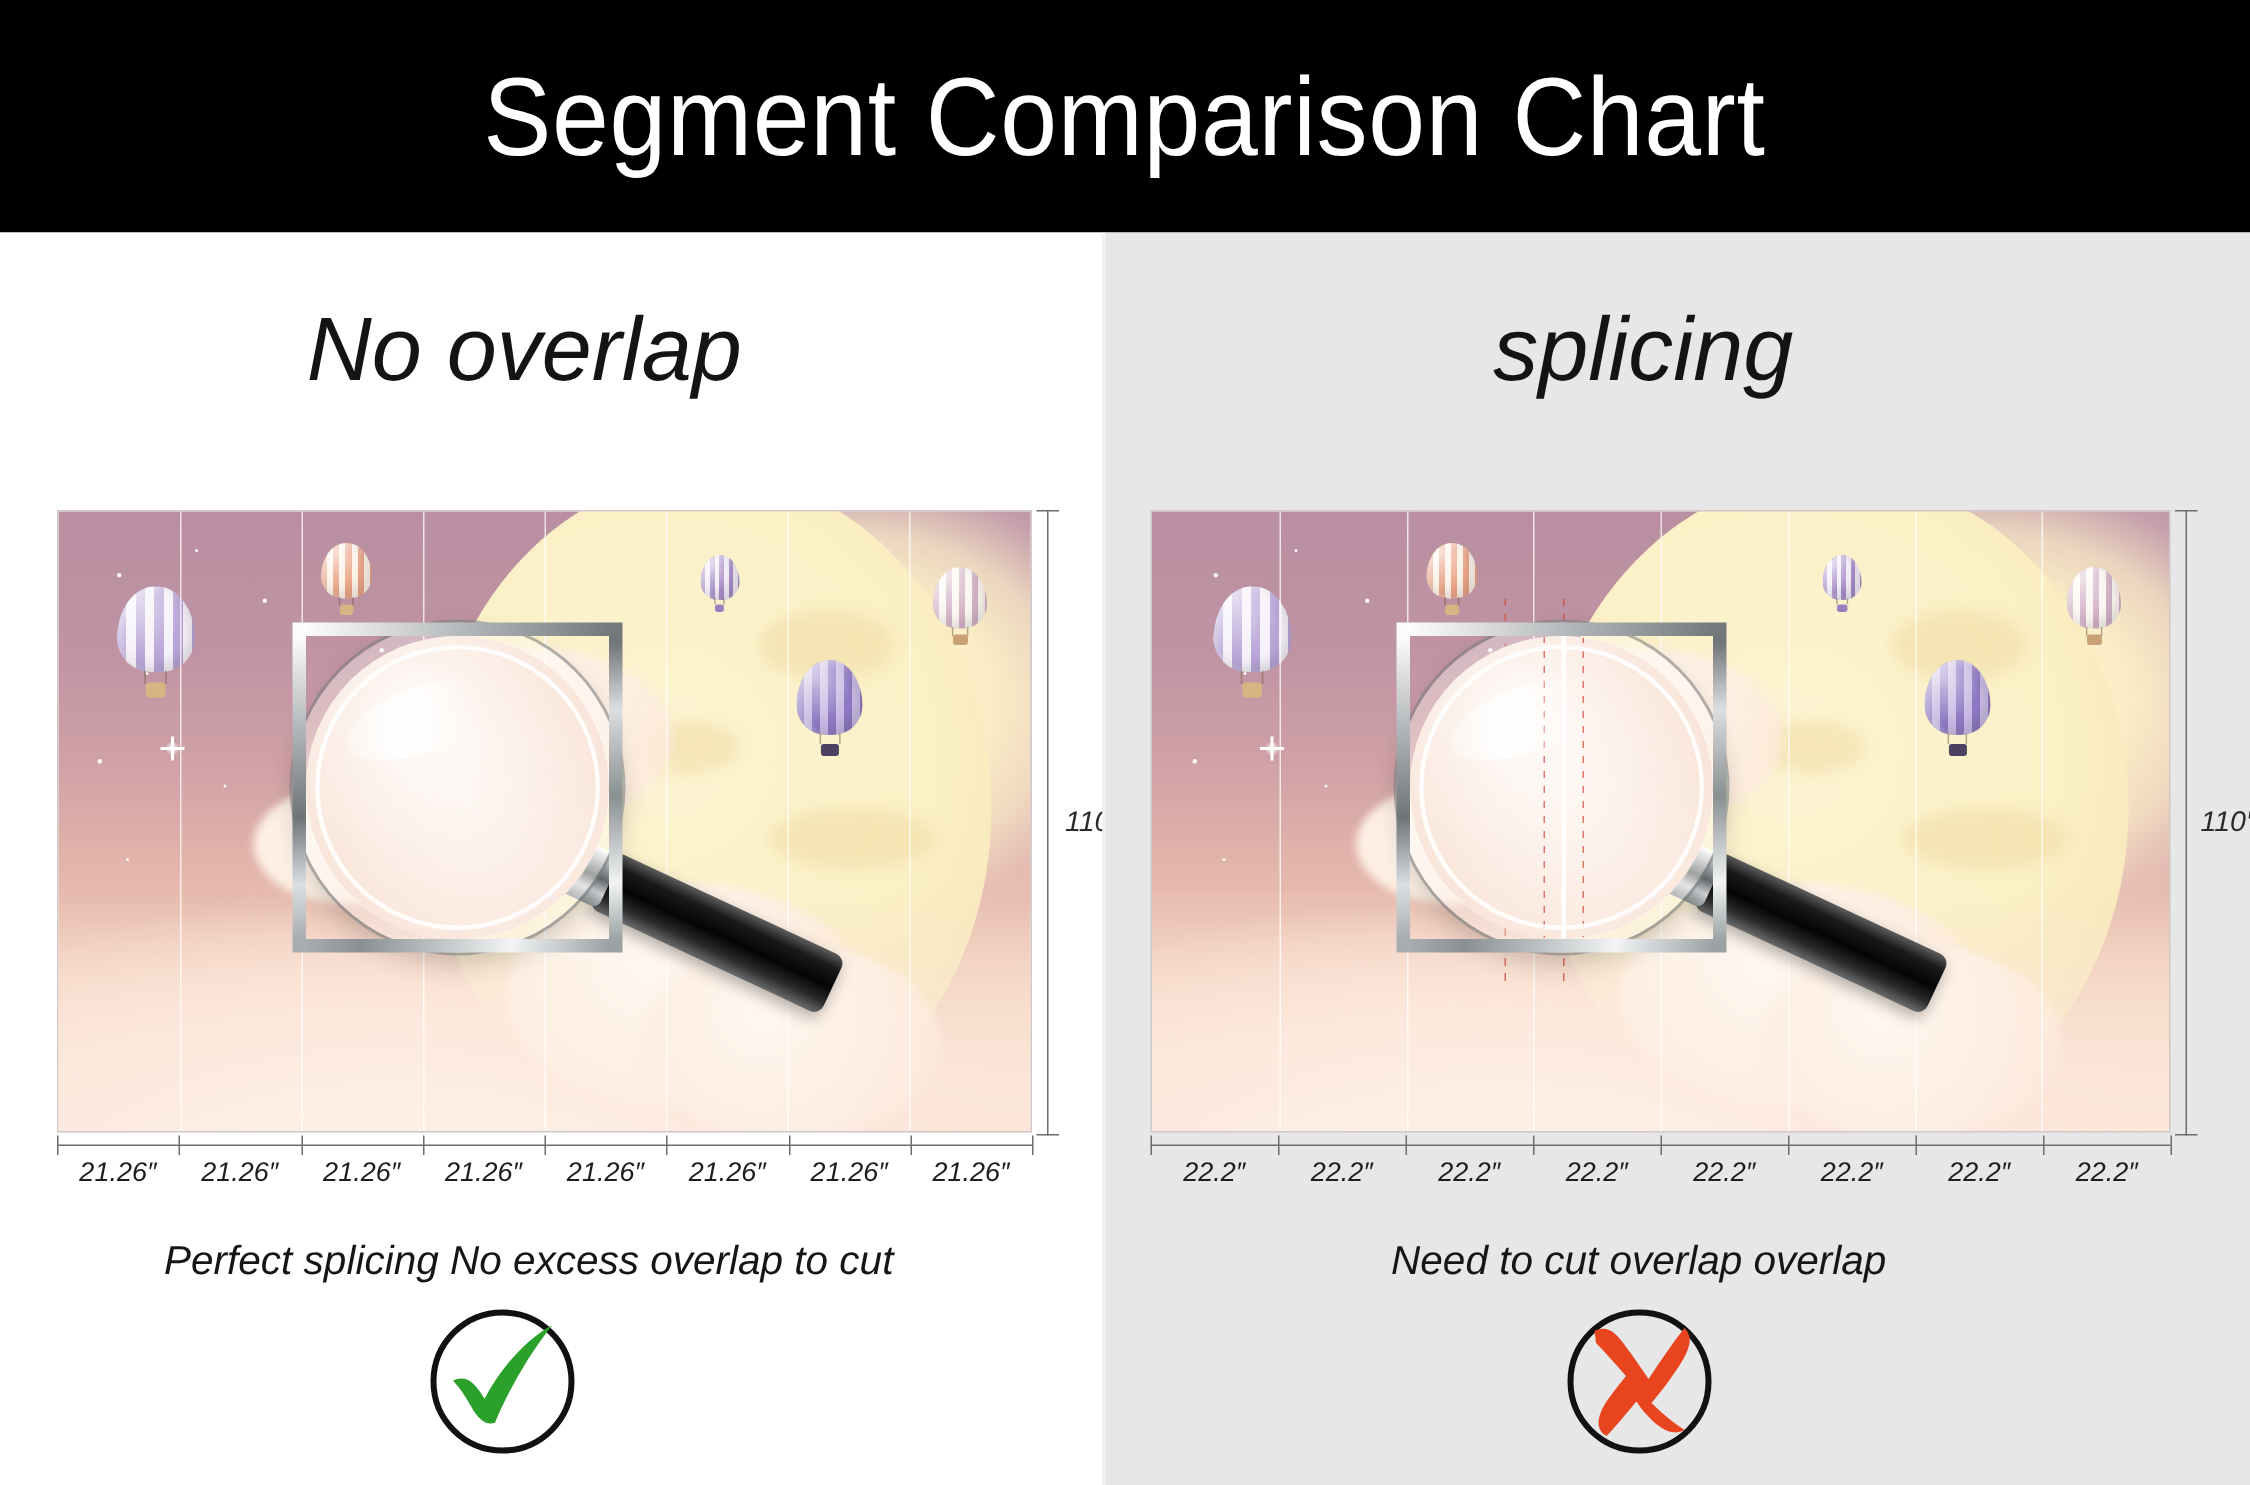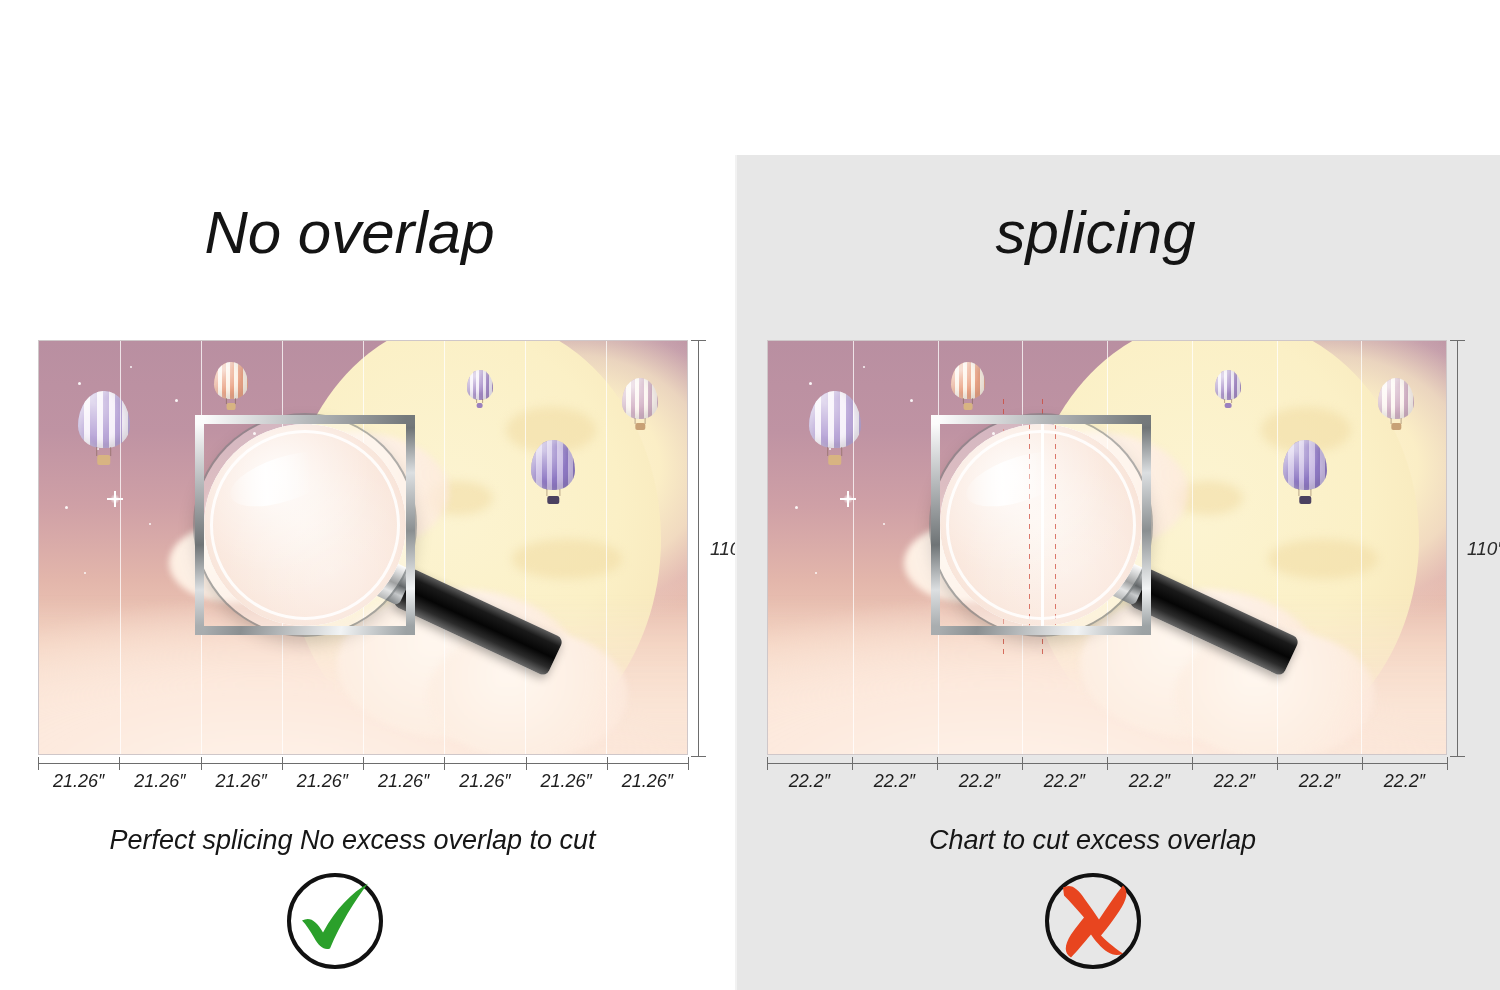--- a/index.html
+++ b/index.html
@@ -273,20 +273,23 @@
     position: absolute; left: 735px; top: 155px;
     width: 2px; height: 835px;
     background: #f2f2f2;
   }
 </style>
 </head>
 <body>
 
 <div class="page">
 
+  <div class="banner">
+    <div class="banner-title">Segment Comparison Chart</div>
+  </div>
 
   <div class="panels">
 
     <div class="panel panel-left">
       <div class="panel-heading">No overlap</div>
 
       <div class="mural-block">
         <div class="mural">
           <div class="moon"></div>
           <div class="moon-mottle" style="right:14%; top:16%; width:90px; height:46px;"></div>
@@ -499,21 +502,21 @@
           <span class="seg-label" style="width:12.5%">22.2″</span>
           <span class="seg-label" style="width:12.5%">22.2″</span>
           <span class="seg-label" style="width:12.5%">22.2″</span>
           <span class="seg-label" style="width:12.5%">22.2″</span>
         </div>
 
         <div class="dim-v" style="left: 690px; top: 0; height: 417px;"></div>
         <div class="dim-v-label" style="left: 700px; top: 198px;">110″</div>
       </div>
 
-      <div class="caption">Chart to cut excess overlap</div>
+      <div class="caption">Need to cut overlap overlap</div>
 
       <div class="verdict">
         <div class="mark-circle">
           <span class="mark-glyph">
             <svg width="84" height="80" viewBox="0 0 84 80">
               <path d="M12 8 C20 4 26 8 34 20 C40 28 44 34 48 40 C56 28 64 16 72 6 C78 12 76 20 68 32 C62 41 56 49 50 56 C58 64 66 70 72 74 C64 78 56 74 47 64 C44 61 42 58 40 55 C33 63 26 72 20 78 C13 74 13 66 20 55 C25 48 29 43 33 38 C26 30 19 22 13 16 Z" fill="#e8451f"></path>
             </svg>
           </span>
         </div>
       </div>

